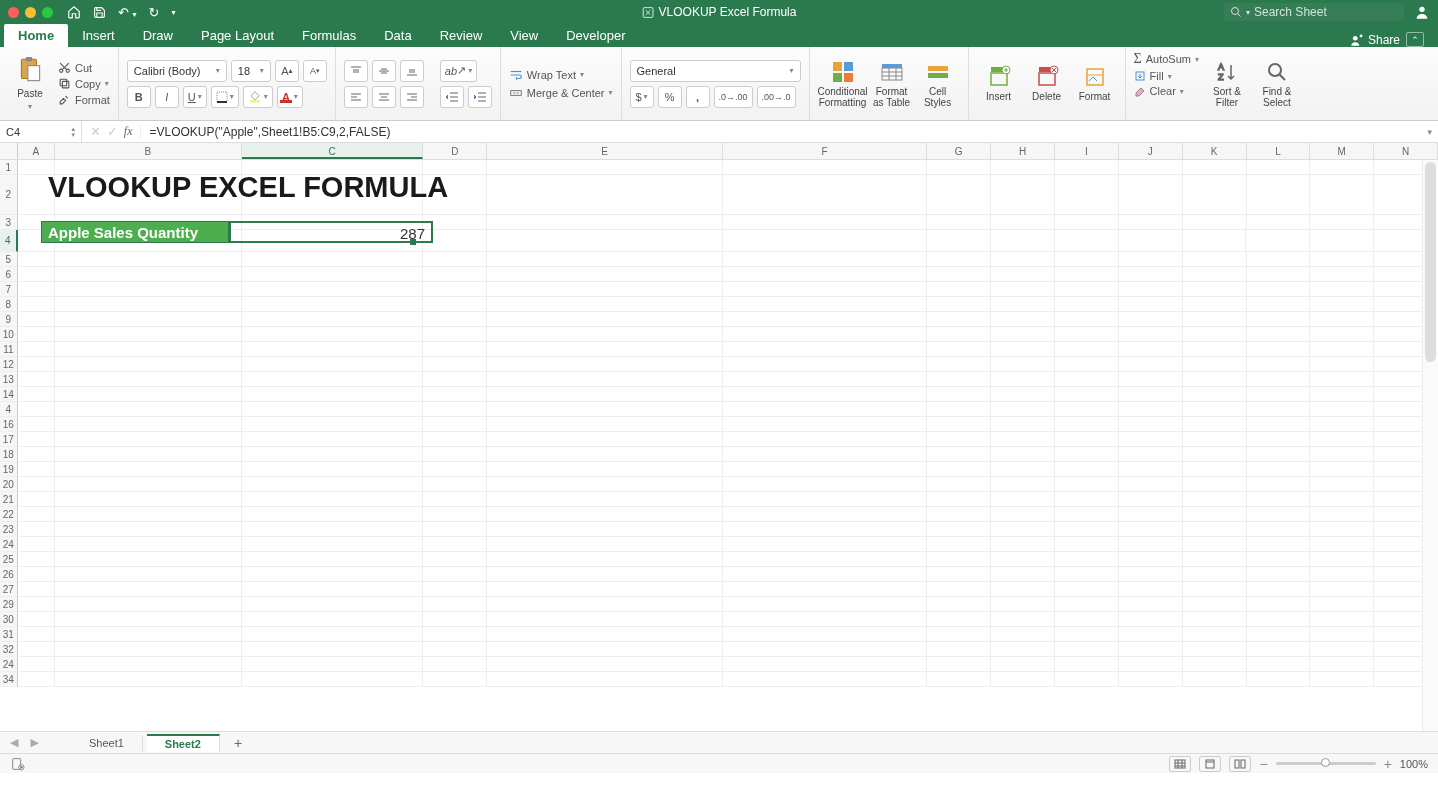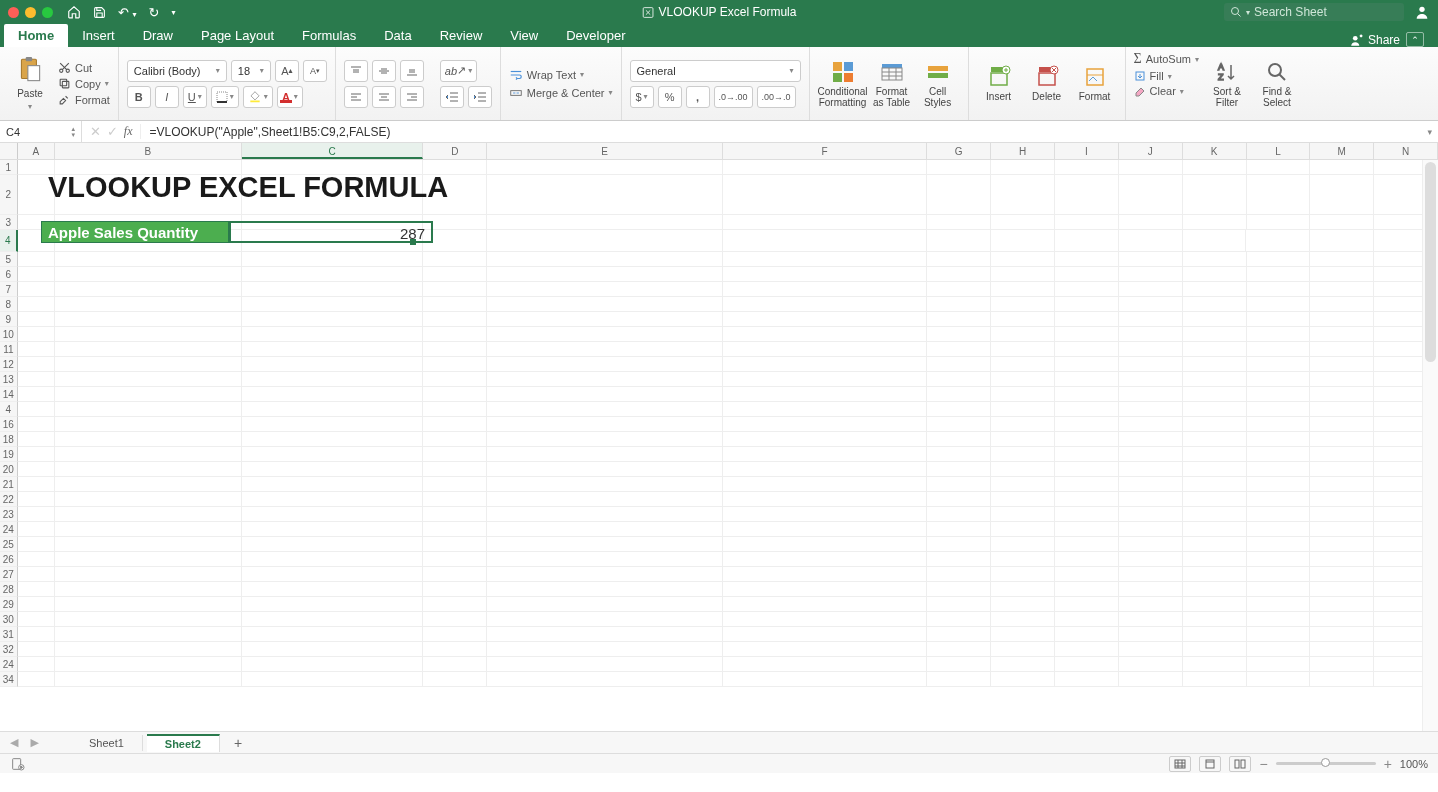--- a/index.html
+++ b/index.html
@@ -743,20 +743,37 @@
         <div class="cell" style="width: 65px; height: 15px;"></div>
         <div class="cell" style="width: 65px; height: 15px;"></div>
         <div class="cell" style="width: 65px; height: 15px;"></div>
         <div class="cell" style="width: 65px; height: 15px;"></div>
         <div class="cell" style="width: 65px; height: 15px;"></div>
         <div class="cell" style="width: 65px; height: 15px;"></div>
         <div class="cell" style="width: 65px; height: 15px;"></div>
         <div class="cell" style="width: 65px; height: 15px;"></div>
       </div>
       <div class="rowline" style="height: 15px;">
+        <div class="rh" style="height: 15px; line-height: 15px;">17</div>
+        <div class="cell" style="width: 38px; height: 15px;"></div>
+        <div class="cell" style="width: 190px; height: 15px;"></div>
+        <div class="cell" style="width: 185px; height: 15px;"></div>
+        <div class="cell" style="width: 65px; height: 15px;"></div>
+        <div class="cell" style="width: 240px; height: 15px;"></div>
+        <div class="cell" style="width: 208px; height: 15px;"></div>
+        <div class="cell" style="width: 65px; height: 15px;"></div>
+        <div class="cell" style="width: 65px; height: 15px;"></div>
+        <div class="cell" style="width: 65px; height: 15px;"></div>
+        <div class="cell" style="width: 65px; height: 15px;"></div>
+        <div class="cell" style="width: 65px; height: 15px;"></div>
+        <div class="cell" style="width: 65px; height: 15px;"></div>
+        <div class="cell" style="width: 65px; height: 15px;"></div>
+        <div class="cell" style="width: 65px; height: 15px;"></div>
+      </div>
+      <div class="rowline" style="height: 15px;">
         <div class="rh" style="height: 15px; line-height: 15px;">18</div>
         <div class="cell" style="width: 38px; height: 15px;"></div>
         <div class="cell" style="width: 190px; height: 15px;"></div>
         <div class="cell" style="width: 185px; height: 15px;"></div>
         <div class="cell" style="width: 65px; height: 15px;"></div>
         <div class="cell" style="width: 240px; height: 15px;"></div>
         <div class="cell" style="width: 208px; height: 15px;"></div>
         <div class="cell" style="width: 65px; height: 15px;"></div>
         <div class="cell" style="width: 65px; height: 15px;"></div>
         <div class="cell" style="width: 65px; height: 15px;"></div>
@@ -897,37 +914,20 @@
         <div class="cell" style="width: 65px; height: 15px;"></div>
         <div class="cell" style="width: 65px; height: 15px;"></div>
         <div class="cell" style="width: 65px; height: 15px;"></div>
         <div class="cell" style="width: 65px; height: 15px;"></div>
         <div class="cell" style="width: 65px; height: 15px;"></div>
         <div class="cell" style="width: 65px; height: 15px;"></div>
         <div class="cell" style="width: 65px; height: 15px;"></div>
       </div>
       <div class="rowline" style="height: 15px;">
         <div class="rh" style="height: 15px; line-height: 15px;">27</div>
-        <div class="cell" style="width: 38px; height: 15px;"></div>
-        <div class="cell" style="width: 190px; height: 15px;"></div>
-        <div class="cell" style="width: 185px; height: 15px;"></div>
-        <div class="cell" style="width: 65px; height: 15px;"></div>
-        <div class="cell" style="width: 240px; height: 15px;"></div>
-        <div class="cell" style="width: 208px; height: 15px;"></div>
-        <div class="cell" style="width: 65px; height: 15px;"></div>
-        <div class="cell" style="width: 65px; height: 15px;"></div>
-        <div class="cell" style="width: 65px; height: 15px;"></div>
-        <div class="cell" style="width: 65px; height: 15px;"></div>
-        <div class="cell" style="width: 65px; height: 15px;"></div>
-        <div class="cell" style="width: 65px; height: 15px;"></div>
-        <div class="cell" style="width: 65px; height: 15px;"></div>
-        <div class="cell" style="width: 65px; height: 15px;"></div>
-      </div>
-      <div class="rowline" style="height: 15px;">
-        <div class="rh" style="height: 15px; line-height: 15px;">28</div>
         <div class="cell" style="width: 38px; height: 15px;"></div>
         <div class="cell" style="width: 190px; height: 15px;"></div>
         <div class="cell" style="width: 185px; height: 15px;"></div>
         <div class="cell" style="width: 65px; height: 15px;"></div>
         <div class="cell" style="width: 240px; height: 15px;"></div>
         <div class="cell" style="width: 208px; height: 15px;"></div>
         <div class="cell" style="width: 65px; height: 15px;"></div>
         <div class="cell" style="width: 65px; height: 15px;"></div>
         <div class="cell" style="width: 65px; height: 15px;"></div>
         <div class="cell" style="width: 65px; height: 15px;"></div>

